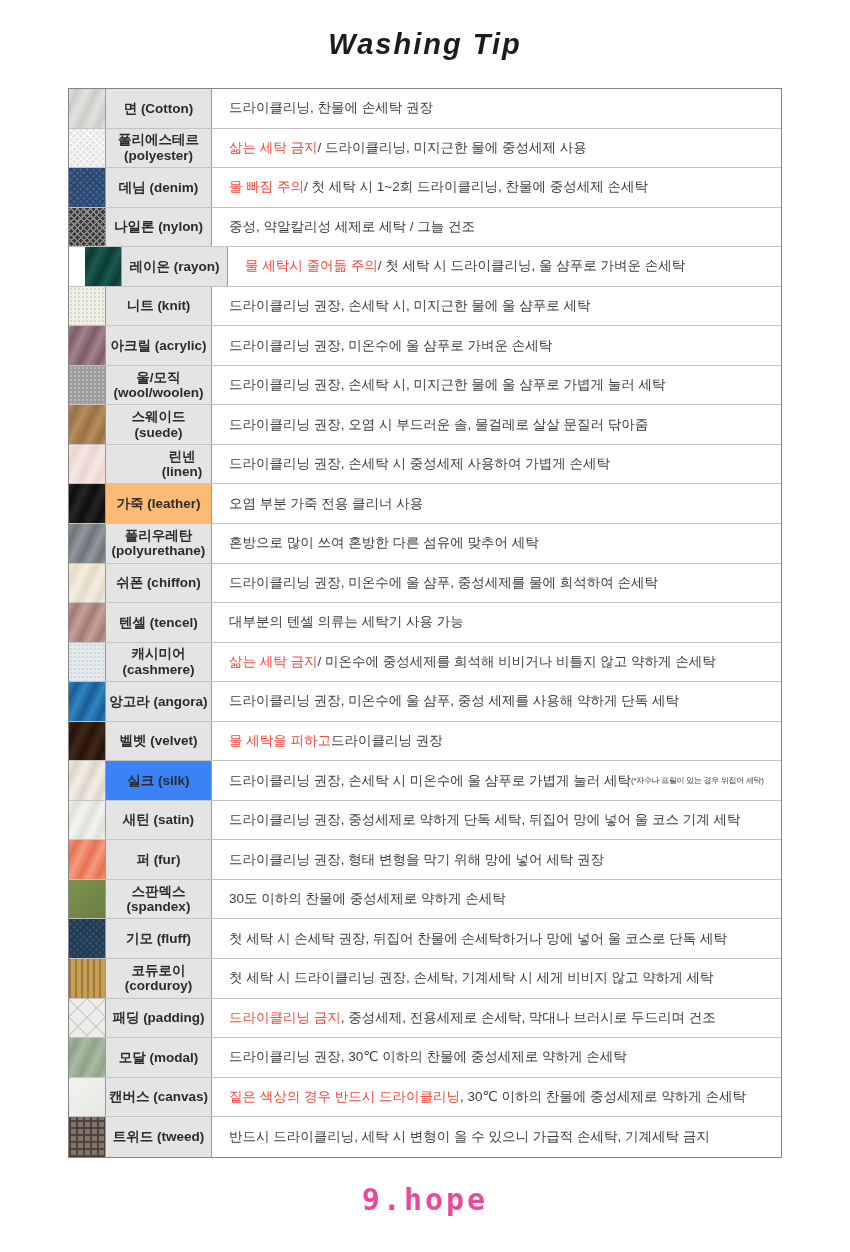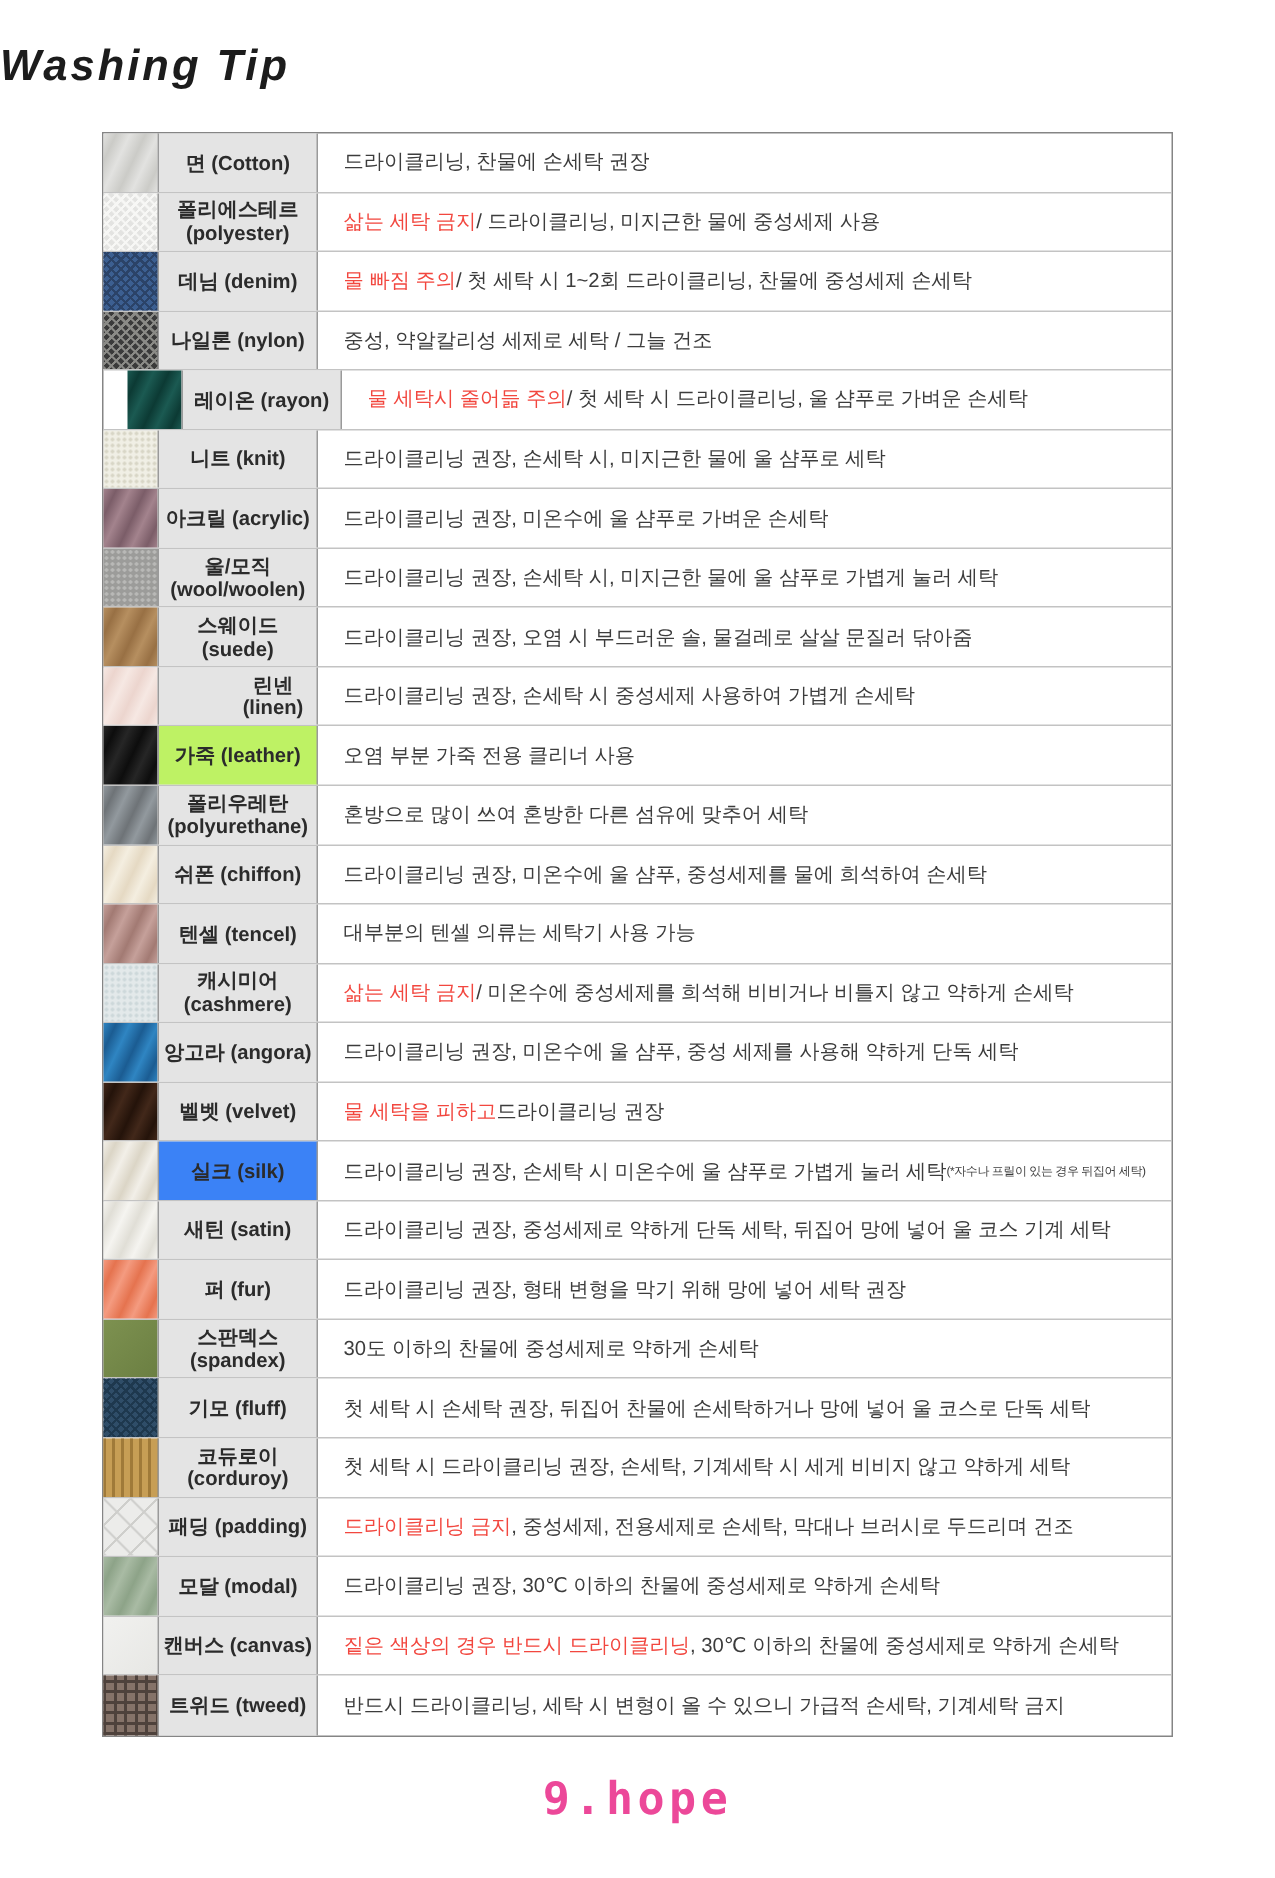--- a/index.html
+++ b/index.html
@@ -2,21 +2,21 @@
 <html><head>
 <meta charset="utf-8">
 <style>
   html,body { margin:0; padding:0; background:#ffffff; }
   .page {
     position:relative; width:850px; height:1252px; background:#ffffff;
     font-family:"Liberation Sans","DejaVu Sans",sans-serif; overflow:hidden;
   }
   .title {
     position:absolute; top:28px; left:0; width:100%;
-    text-align:left; font-size:29px; font-style:italic; font-weight:600;
+    text-align:center; font-size:29px; font-style:italic; font-weight:600;
     letter-spacing:2px; color:#1c1c1c;
   }
   .wash-table {
     position:absolute; left:68px; top:88px; width:714px;
     border:1px solid #858585; box-sizing:border-box;
     display:flex; flex-direction:column;
   }
   .row {
     display:flex; height:39.56px; box-sizing:border-box;
     border-bottom:1px solid #c3c3c3;
@@ -133,21 +133,21 @@
   <div class="row" style="border-bottom-color: rgb(195, 195, 195);">
     <div class="cell-swatch" style="background: linear-gradient(115deg, rgb(246, 232, 227) 0%, rgb(236, 213, 206) 16%, rgb(246, 232, 227) 33%, rgb(236, 213, 206) 52%, rgb(246, 232, 227) 68%, rgb(236, 213, 206) 86%, rgb(246, 232, 227) 100%); border-right-color: rgb(154, 154, 154);"></div>
     <div class="cell-name" style="background: rgb(228, 228, 228); border-right-color: rgb(154, 154, 154); padding-left: 47px;">린넨 (linen)</div>
     <div class="cell-instruction" style="color: rgb(60, 60, 60);">
           <span>드라이클리닝 권장, 손세탁 시 중성세제 사용하여 가볍게 손세탁</span>
         </div>
   </div>
 
   <div class="row" style="border-bottom-color: rgb(195, 195, 195);">
     <div class="cell-swatch" style="background: linear-gradient(115deg, rgb(38, 38, 38) 0%, rgb(13, 13, 13) 16%, rgb(38, 38, 38) 33%, rgb(13, 13, 13) 52%, rgb(38, 38, 38) 68%, rgb(13, 13, 13) 86%, rgb(38, 38, 38) 100%); border-right-color: rgb(154, 154, 154);"></div>
-    <div class="cell-name" style="background: #bef264; border-right-color: rgb(154, 154, 154);">가죽 (leather)</div>
+    <div class="cell-name" style="background: #fdba74; border-right-color: rgb(154, 154, 154);">가죽 (leather)</div>
     <div class="cell-instruction" style="color: rgb(60, 60, 60);">
           <span>오염 부분 가죽 전용 클리너 사용</span>
         </div>
   </div>
 
   <div class="row" style="border-bottom-color: rgb(195, 195, 195);">
     <div class="cell-swatch" style="background: linear-gradient(115deg, rgb(146, 153, 158) 0%, rgb(110, 115, 119) 16%, rgb(146, 153, 158) 33%, rgb(110, 115, 119) 52%, rgb(146, 153, 158) 68%, rgb(110, 115, 119) 86%, rgb(146, 153, 158) 100%); border-right-color: rgb(154, 154, 154);"></div>
     <div class="cell-name" style="background: rgb(228, 228, 228); border-right-color: rgb(154, 154, 154);">폴리우레탄
 (polyurethane)</div>
     <div class="cell-instruction" style="color: rgb(60, 60, 60);">

